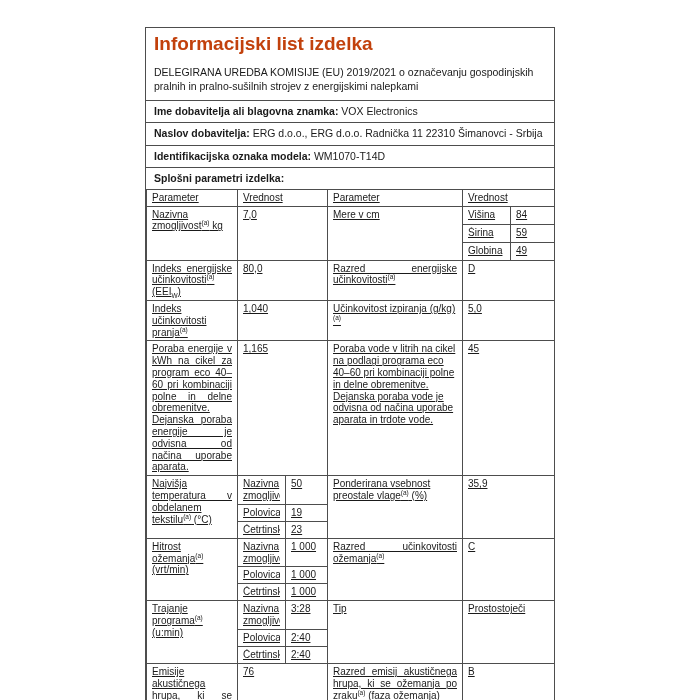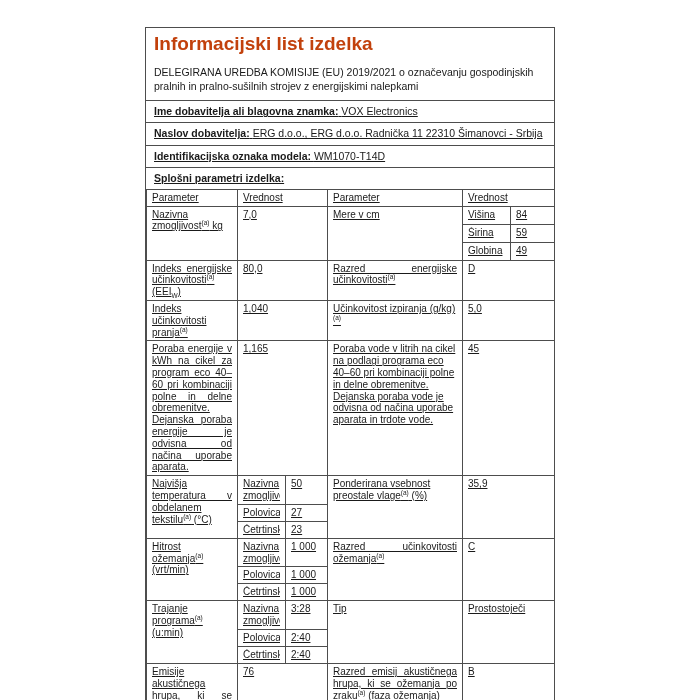--- a/index.html
+++ b/index.html
@@ -30,21 +30,20 @@
     margin: 1px 8px 7px 8px;
     font-size: 10.5px;
     line-height: 1.35;
     color: #1a1a1a;
   }
   .info-row {
     border-top: 1px solid #4d4d4d;
     padding: 4px 8px;
     font-size: 10.5px;
     line-height: 1.25;
-    text-decoration: underline;
   }
   .info-row .lbl { font-weight: bold; }
   table.params {
     border-collapse: collapse;
     width: 100%;
     table-layout: fixed;
     font-size: 10px;
   }
   table.params td {
     border: 1px solid #4d4d4d;
@@ -174,21 +173,21 @@
         <td class="v">50</td>
         <td rowspan="3">
           <span>Ponderirana vsebnost preostale vlage</span><sup>(a)</sup><span> (%)</span>
         </td>
         <td class="v" colspan="2" rowspan="3">35,9</td>
       </tr>
       <tr class="h17">
         <td class="sub-label">
               <div class="clip">Polovica</div>
             </td>
-        <td class="v">27</td>
+        <td class="v">19</td>
       </tr>
       <tr class="h17">
         <td class="sub-label">
               <div class="clip">Četrtinska</div>
             </td>
         <td class="v">23</td>
       </tr>
 
       <tr class="h26">
         <td class="just" rowspan="3">

